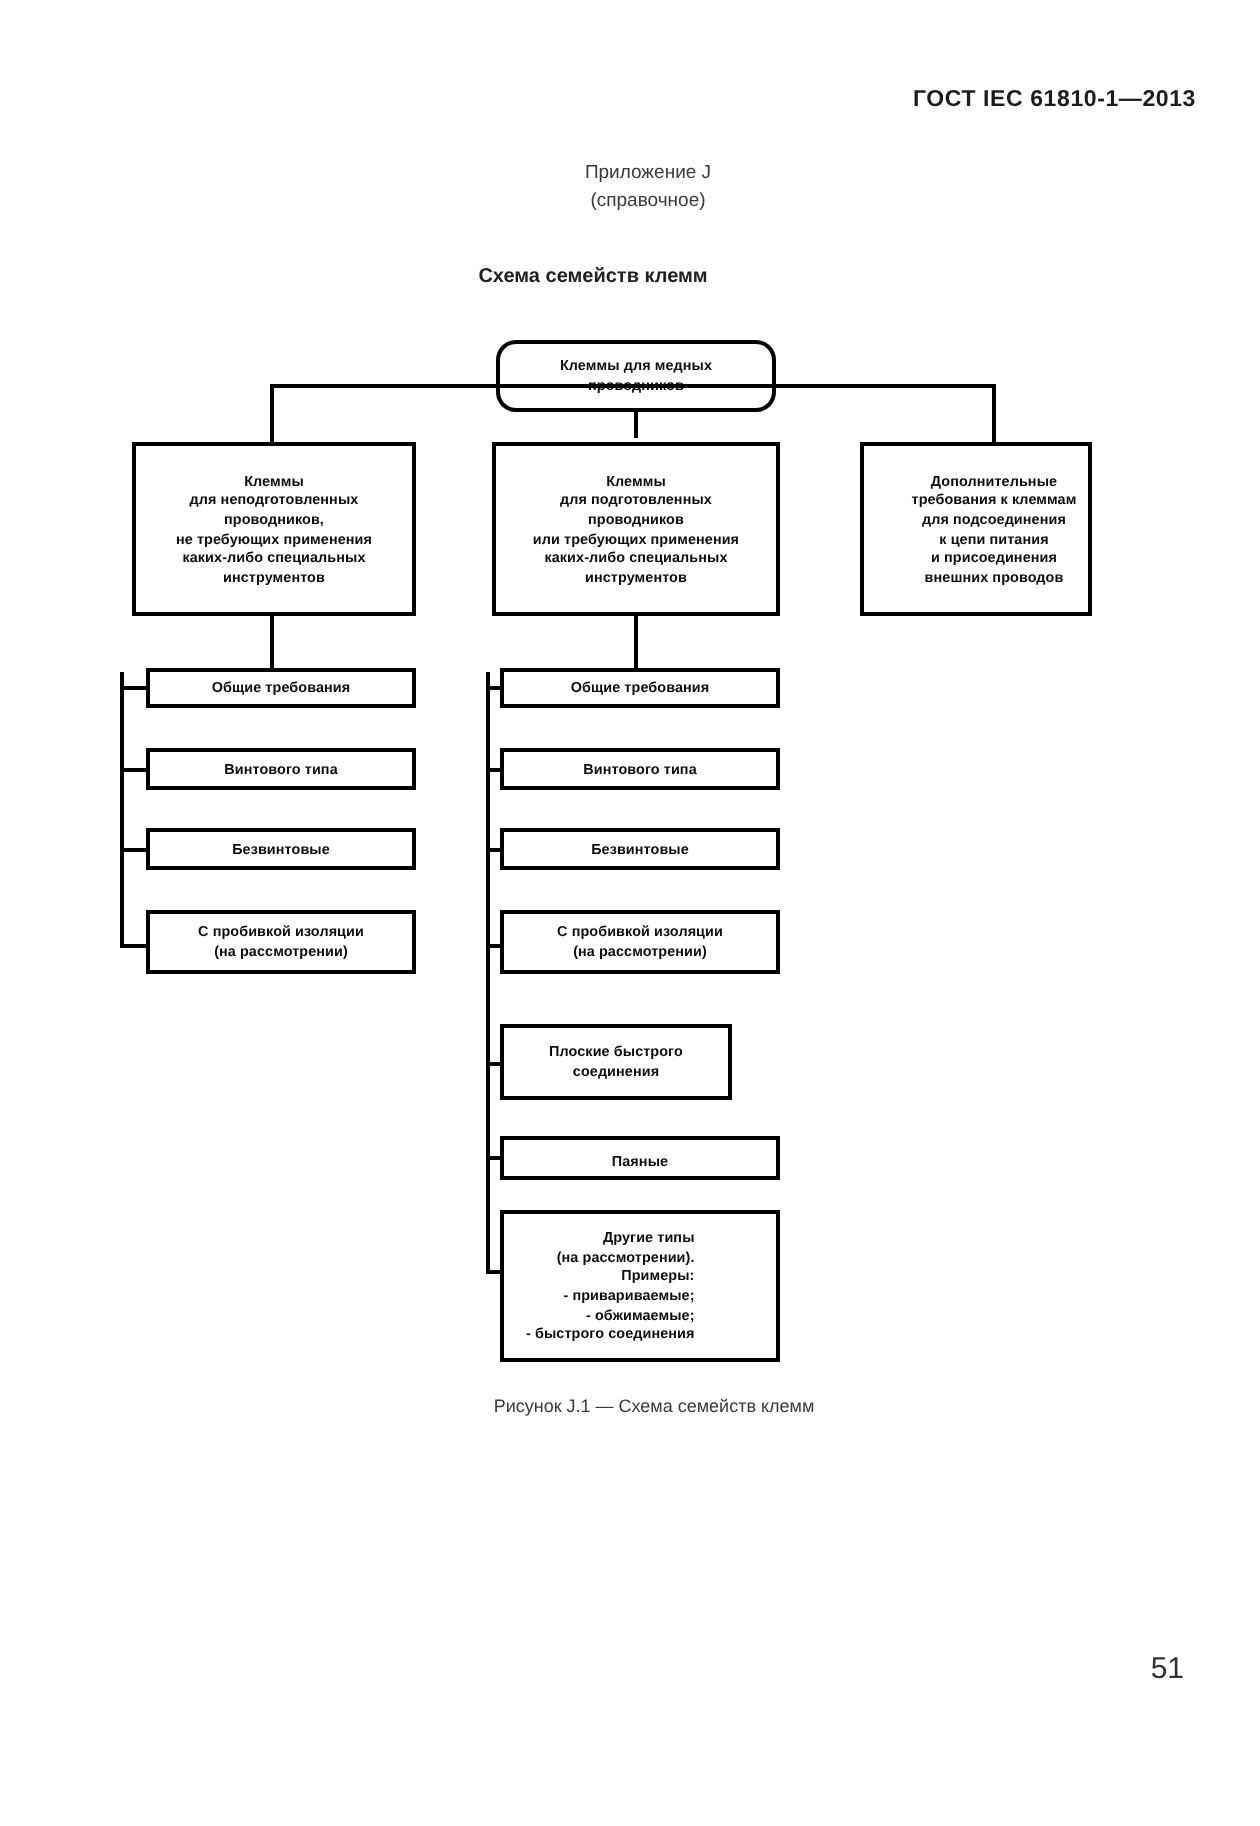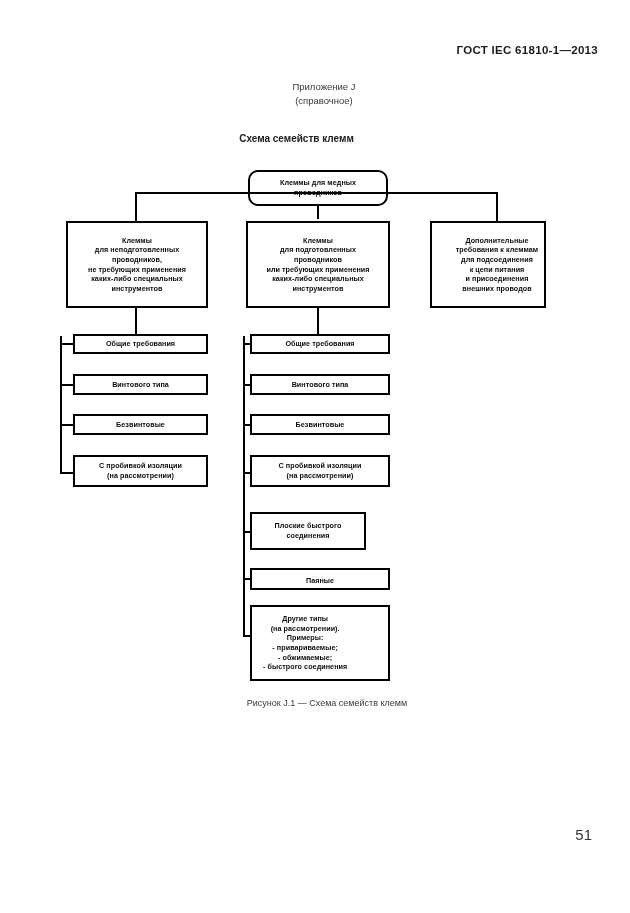--- a/index.html
+++ b/index.html
@@ -79,21 +79,21 @@
     justify-content: center;
     text-align: center;
     font-size: 7.2px;
     font-weight: bold;
     line-height: 9.6px;
     color: #0d0d0d;
     padding: 2px 3px;
     letter-spacing: 0.05px;
   }
   .node .txt { display: block; white-space: pre-line; }
-  .node.leftalign { justify-content: flex-start; text-align: center; }
+  .node.leftalign { justify-content: flex-start; text-align: right; }
   .node.leftalign .txt { padding-left: 8px; }
 
   .line-h, .line-v {
     position: absolute;
     background: #000;
   }
   .line-h { height: 2px; }
   .line-v { width: 2px; }
 
   

